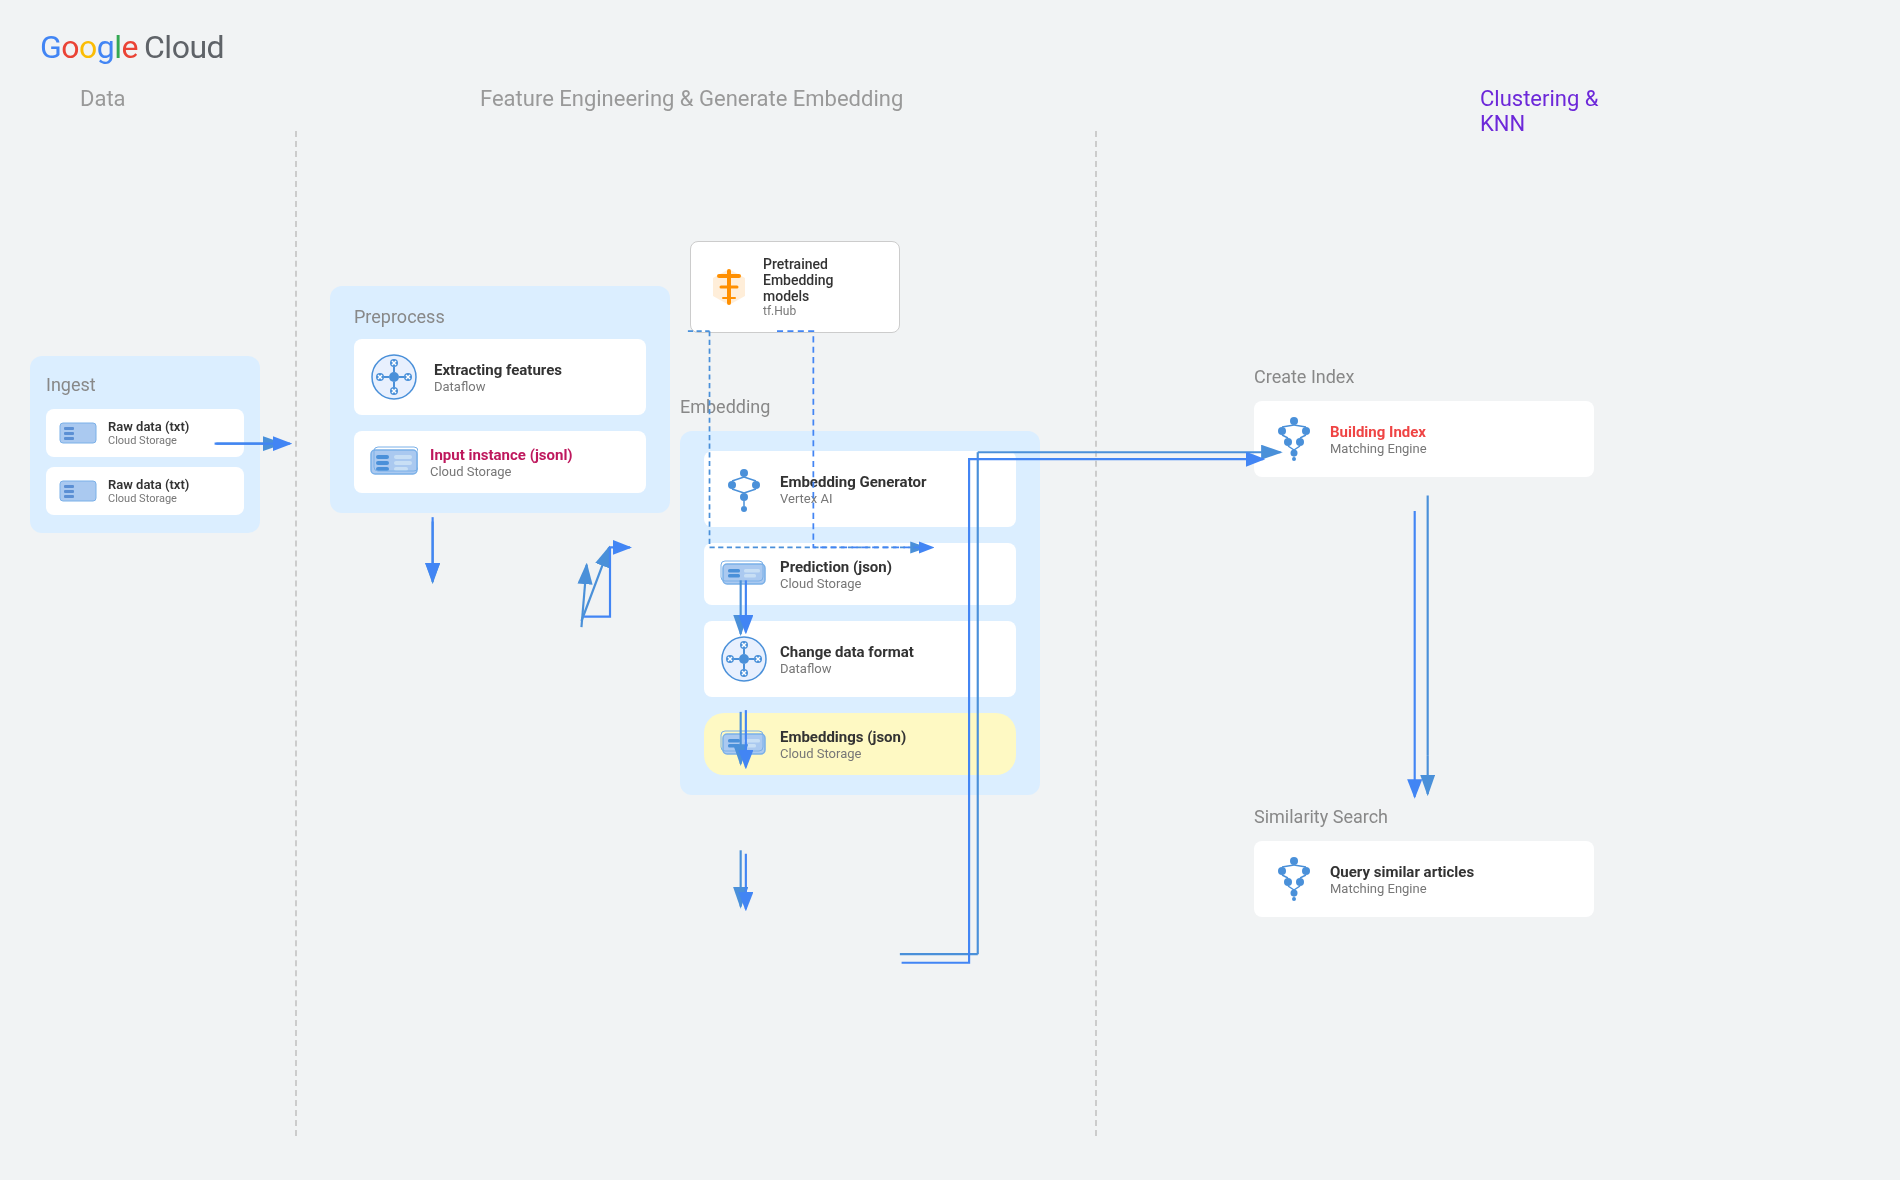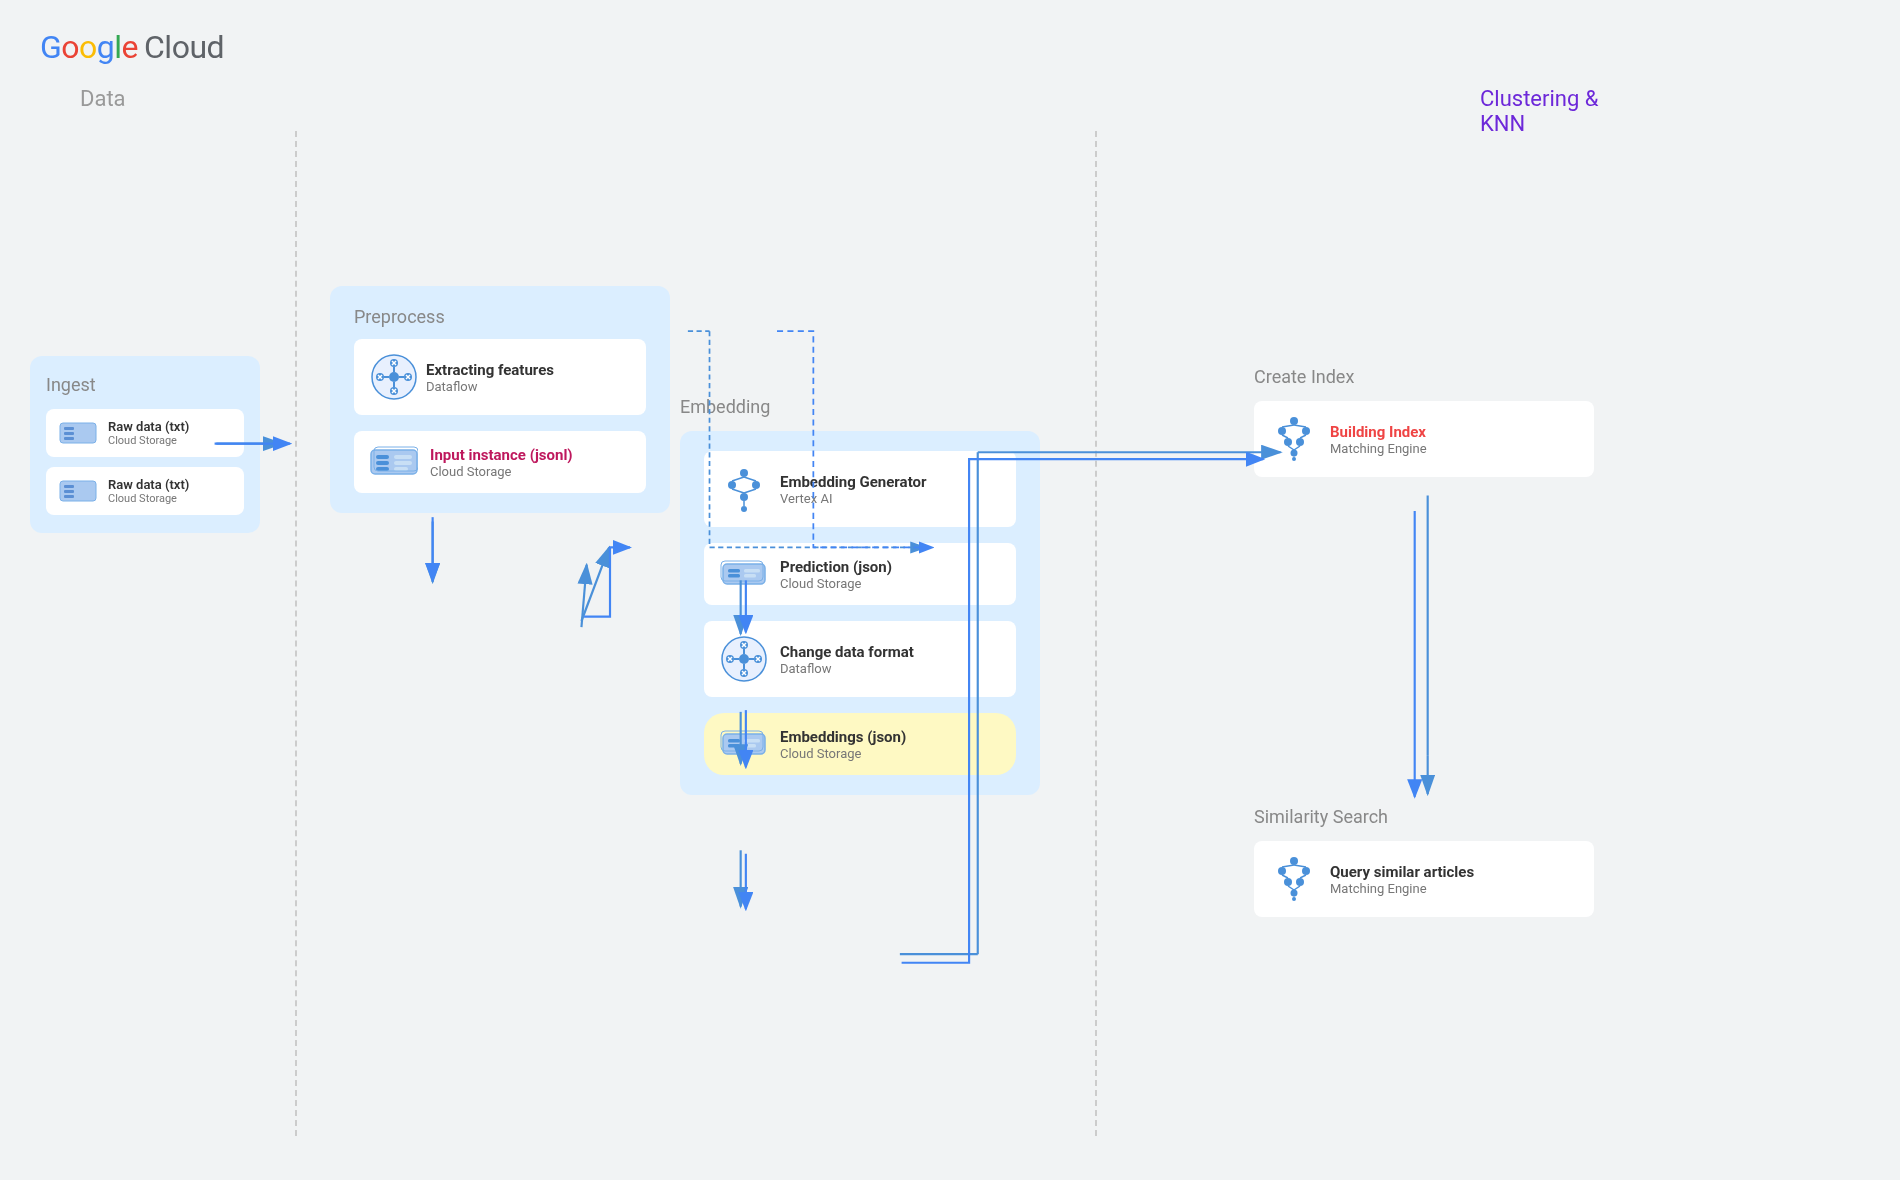--- a/index.html
+++ b/index.html
@@ -44,20 +44,21 @@
       <span class="logo-g2">g</span>
       <span class="logo-l">l</span>
       <span class="logo-e">e</span>
     <span class="logo-cloud">Cloud</span>
   </div>
 </div>
 
 <div style="position:relative; width:1644px; height:1090px; padding: 0 40px;">
 
   <div style="position:absolute; left:80px; top:10px; font-size:22px; color:#999; font-weight:400;">Data</div>
+  <div style="position:absolute; left:480px; top:10px; font-size:22px; color:#999; font-weight:400;">Feature Engineering &amp; Generate Embedding</div>
   <div style="position:absolute; left:1480px; top:10px; font-size:22px; color:#6d28d9; font-weight:400;">Clustering &amp; KNN</div>
 
   <div style="position:absolute; left:295px; top:55px; bottom:30px; border-left:2px dashed #ccc;"></div>
   <div style="position:absolute; left:1095px; top:55px; bottom:30px; border-left:2px dashed #ccc;"></div>
 
   <div style="position:absolute; left:30px; top:280px; width:230px; background:#dbeeff; border-radius:12px; padding:18px 16px;">
     <div style="font-size:18px; color:#888; margin-bottom:14px;">Ingest</div>
 
     <div style="background:white; border-radius:8px; padding:10px 12px; display:flex; align-items:center; gap:10px; margin-bottom:10px;">
       <div style="width:40px; height:28px; flex-shrink:0;">
@@ -92,21 +93,21 @@
       <div>
         <div style="font-size:13px; font-weight:600; color:#333;">Raw data (txt)</div>
         <div style="font-size:11px; color:#777;">Cloud Storage</div>
       </div>
     </div>
   </div>
 
   <div style="position:absolute; left:330px; top:210px; width:340px; background:#dbeeff; border-radius:12px; padding:20px 24px;">
     <div style="font-size:18px; color:#888; margin-bottom:12px;">Preprocess</div>
 
-    <div style="background:white; border-radius:8px; padding:14px 16px; display:flex; align-items:center; gap:8px; margin-bottom:16px;">
+    <div style="background:white; border-radius:8px; padding:14px 16px; display:flex; align-items:center; gap:16px; margin-bottom:16px;">
       <div style="width:48px; height:48px; flex-shrink:0;">
         <svg width="48" height="48" viewBox="0 0 48 48">
           <circle cx="24" cy="24" r="22" fill="#e8f0fe" stroke="#4a90d9" stroke-width="1.5"></circle>
 
           <circle cx="24" cy="10" r="4" fill="#4a90d9"></circle>
           <circle cx="38" cy="24" r="4" fill="#4a90d9"></circle>
           <circle cx="24" cy="38" r="4" fill="#4a90d9"></circle>
           <circle cx="10" cy="24" r="4" fill="#4a90d9"></circle>
           <circle cx="24" cy="24" r="5" fill="#4a90d9"></circle>
           <line x1="24" y1="14" x2="24" y2="19" stroke="#4a90d9" stroke-width="2"></line>
@@ -145,20 +146,36 @@
           <rect x="7" y="2" width="40" height="0" rx="0" fill="#aac9f0"></rect>
         </svg>
       </div>
       <div>
         <div style="font-size:15px; font-weight:700; color:#be185d;">Input instance (jsonl)</div>
         <div style="font-size:13px; color:#777;">Cloud Storage</div>
       </div>
     </div>
   </div>
 
+  <div style="position:absolute; left:690px; top:165px; width:210px; background:white; border:1px solid #ccc; border-radius:8px; padding:14px 16px; display:flex; align-items:center; gap:12px;">
+    <div style="width:44px; height:44px; flex-shrink:0;">
+      
+      <svg width="44" height="44" viewBox="0 0 44 44">
+        <polygon points="22,4 38,13 38,31 22,40 6,31 6,13" fill="#ff8f00" opacity="0.15"></polygon>
+        <path d="M22 6 L22 38" stroke="#ff8f00" stroke-width="4" stroke-linecap="round"></path>
+        <path d="M12 11 L32 11" stroke="#ff8f00" stroke-width="4" stroke-linecap="round"></path>
+        <path d="M14 22 L30 22" stroke="#ff8f00" stroke-width="3" stroke-linecap="round"></path>
+        <path d="M16 33 L28 33" stroke="#ff8f00" stroke-width="2" stroke-linecap="round"></path>
+      </svg>
+    </div>
+    <div>
+      <div style="font-size:14px; font-weight:500; color:#333;">Pretrained Embedding models</div>
+      <div style="font-size:12px; color:#777;">tf.Hub</div>
+    </div>
+  </div>
 
   <div style="position:absolute; left:680px; top:320px; width:360px;">
     <div style="font-size:18px; color:#888; margin-bottom:14px;">Embedding</div>
     <div style="background:#dbeeff; border-radius:12px; padding:20px 24px;">
 
       <div style="background:white; border-radius:8px; padding:14px 16px; display:flex; align-items:center; gap:12px; margin-bottom:16px;">
         <div style="width:48px; height:48px; flex-shrink:0;">
           <svg width="48" height="48" viewBox="0 0 48 48">
 
             <circle cx="24" cy="8" r="4" fill="#4a90d9"></circle>

